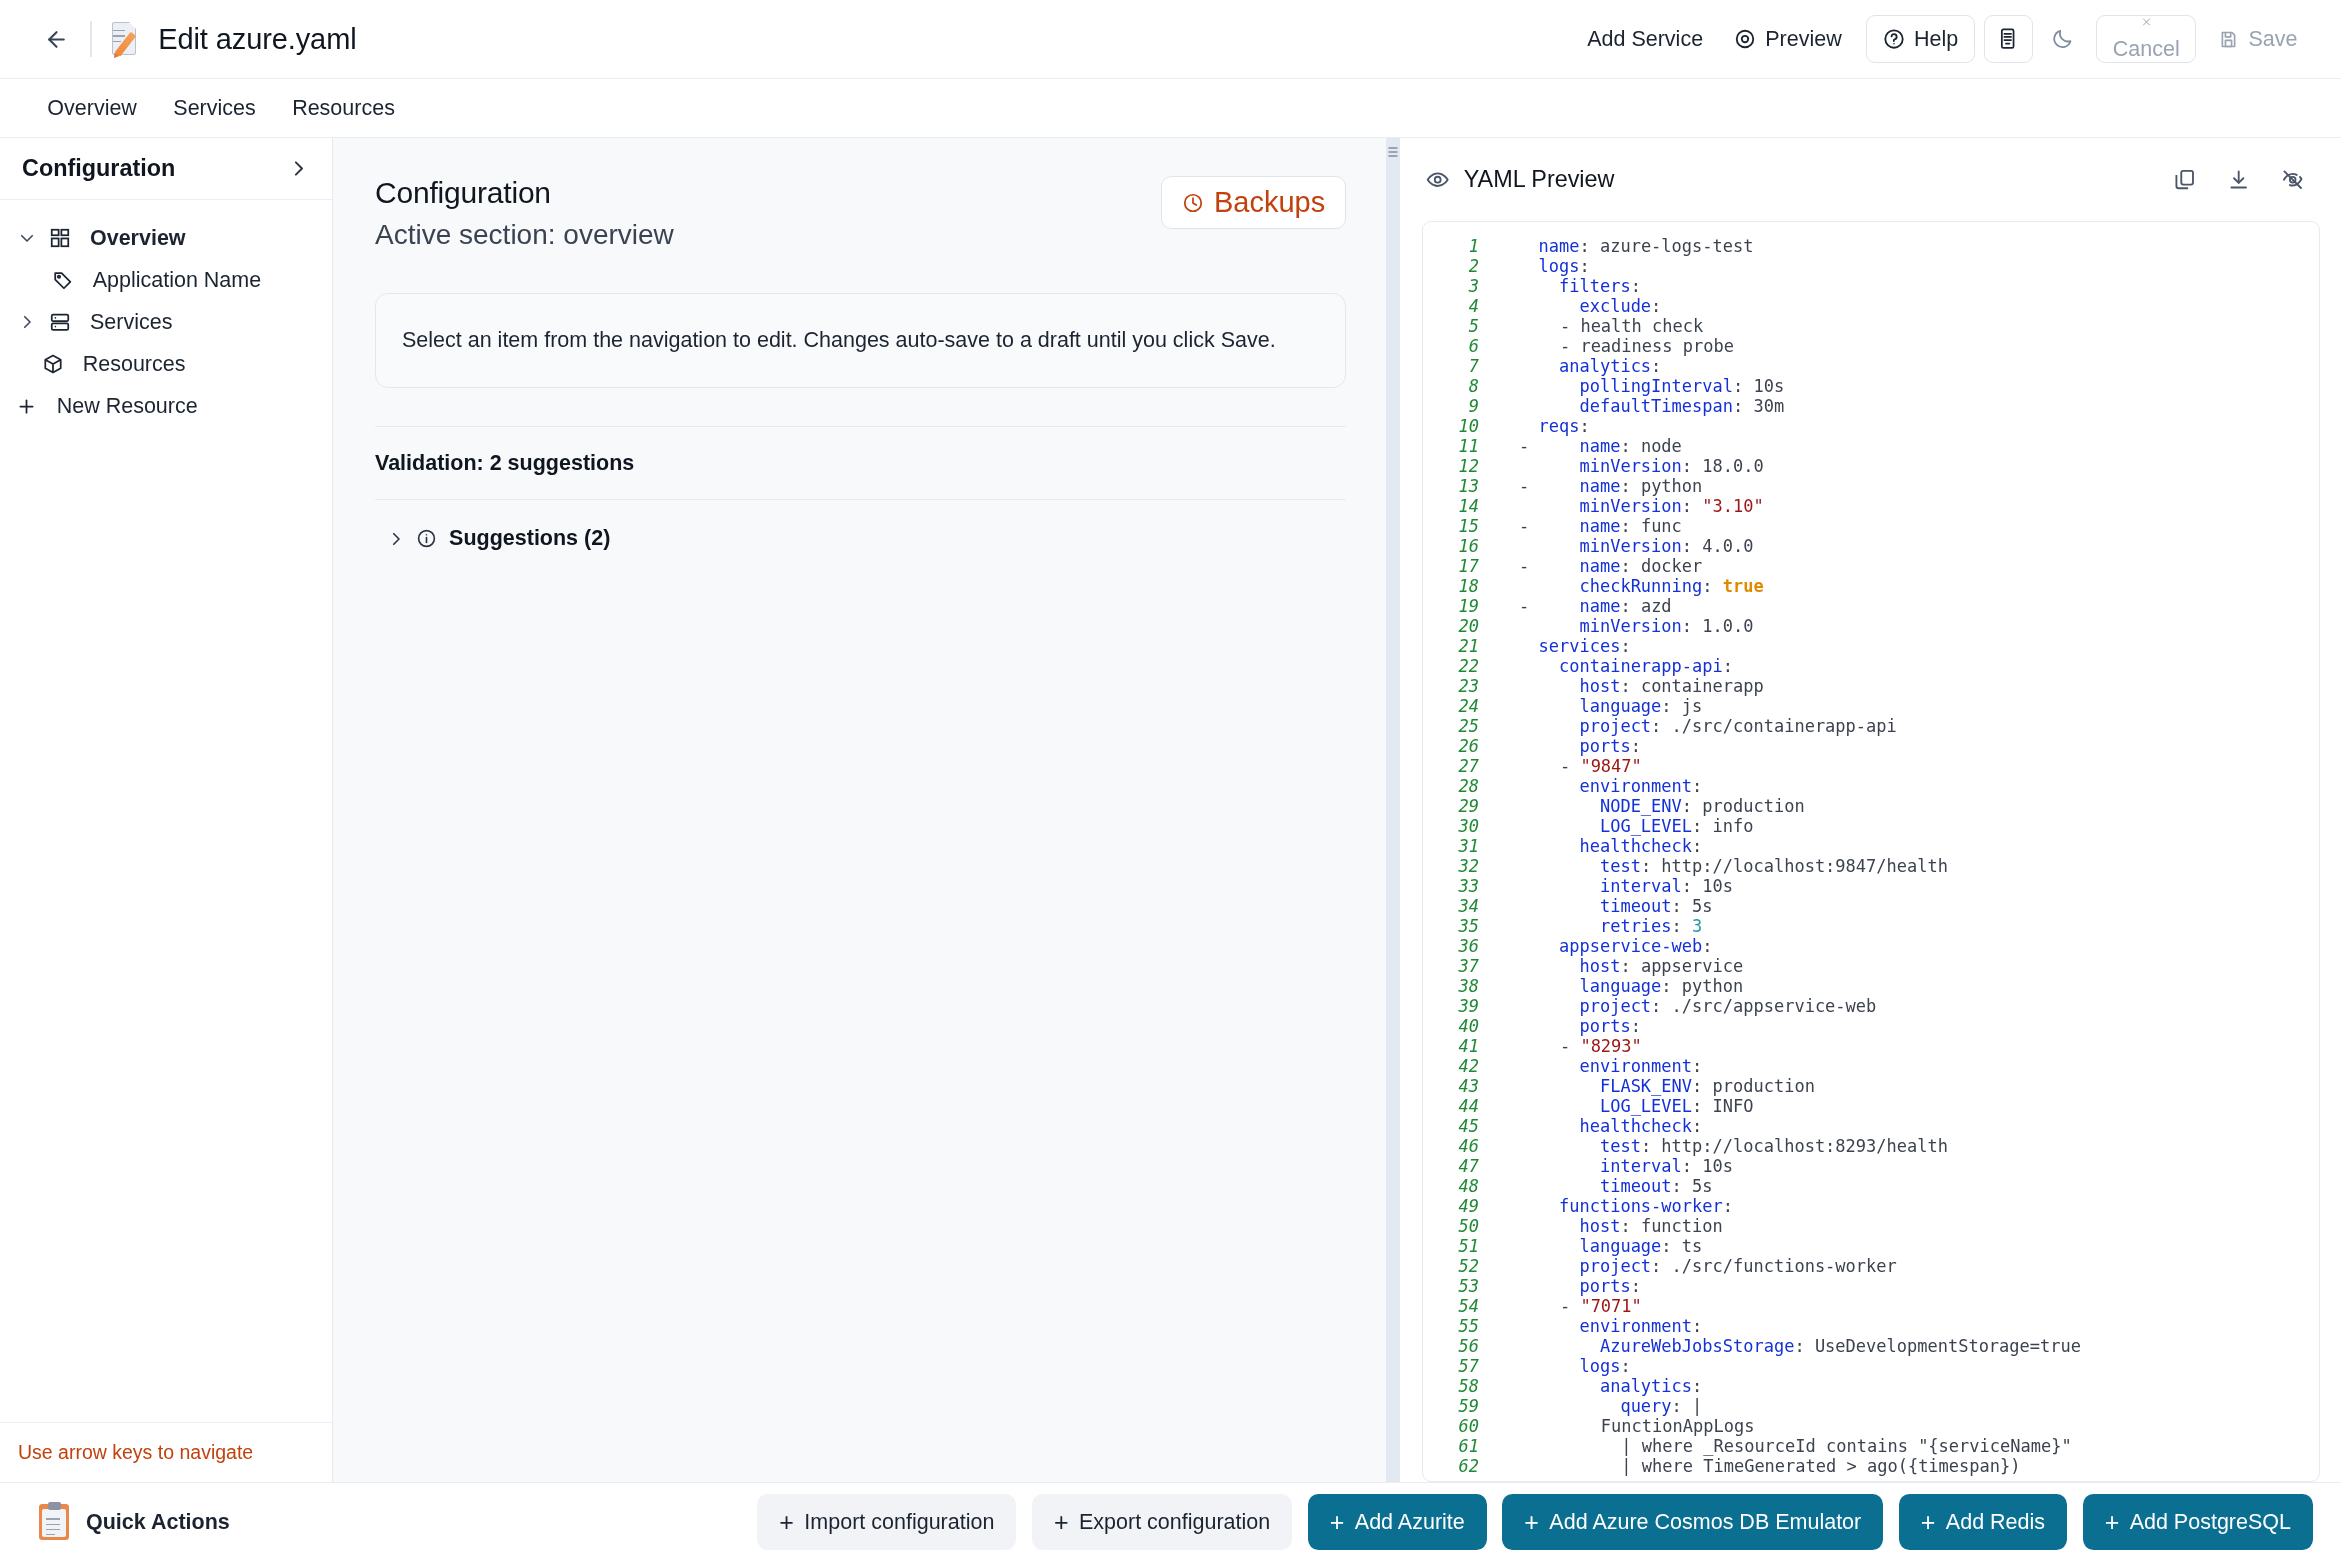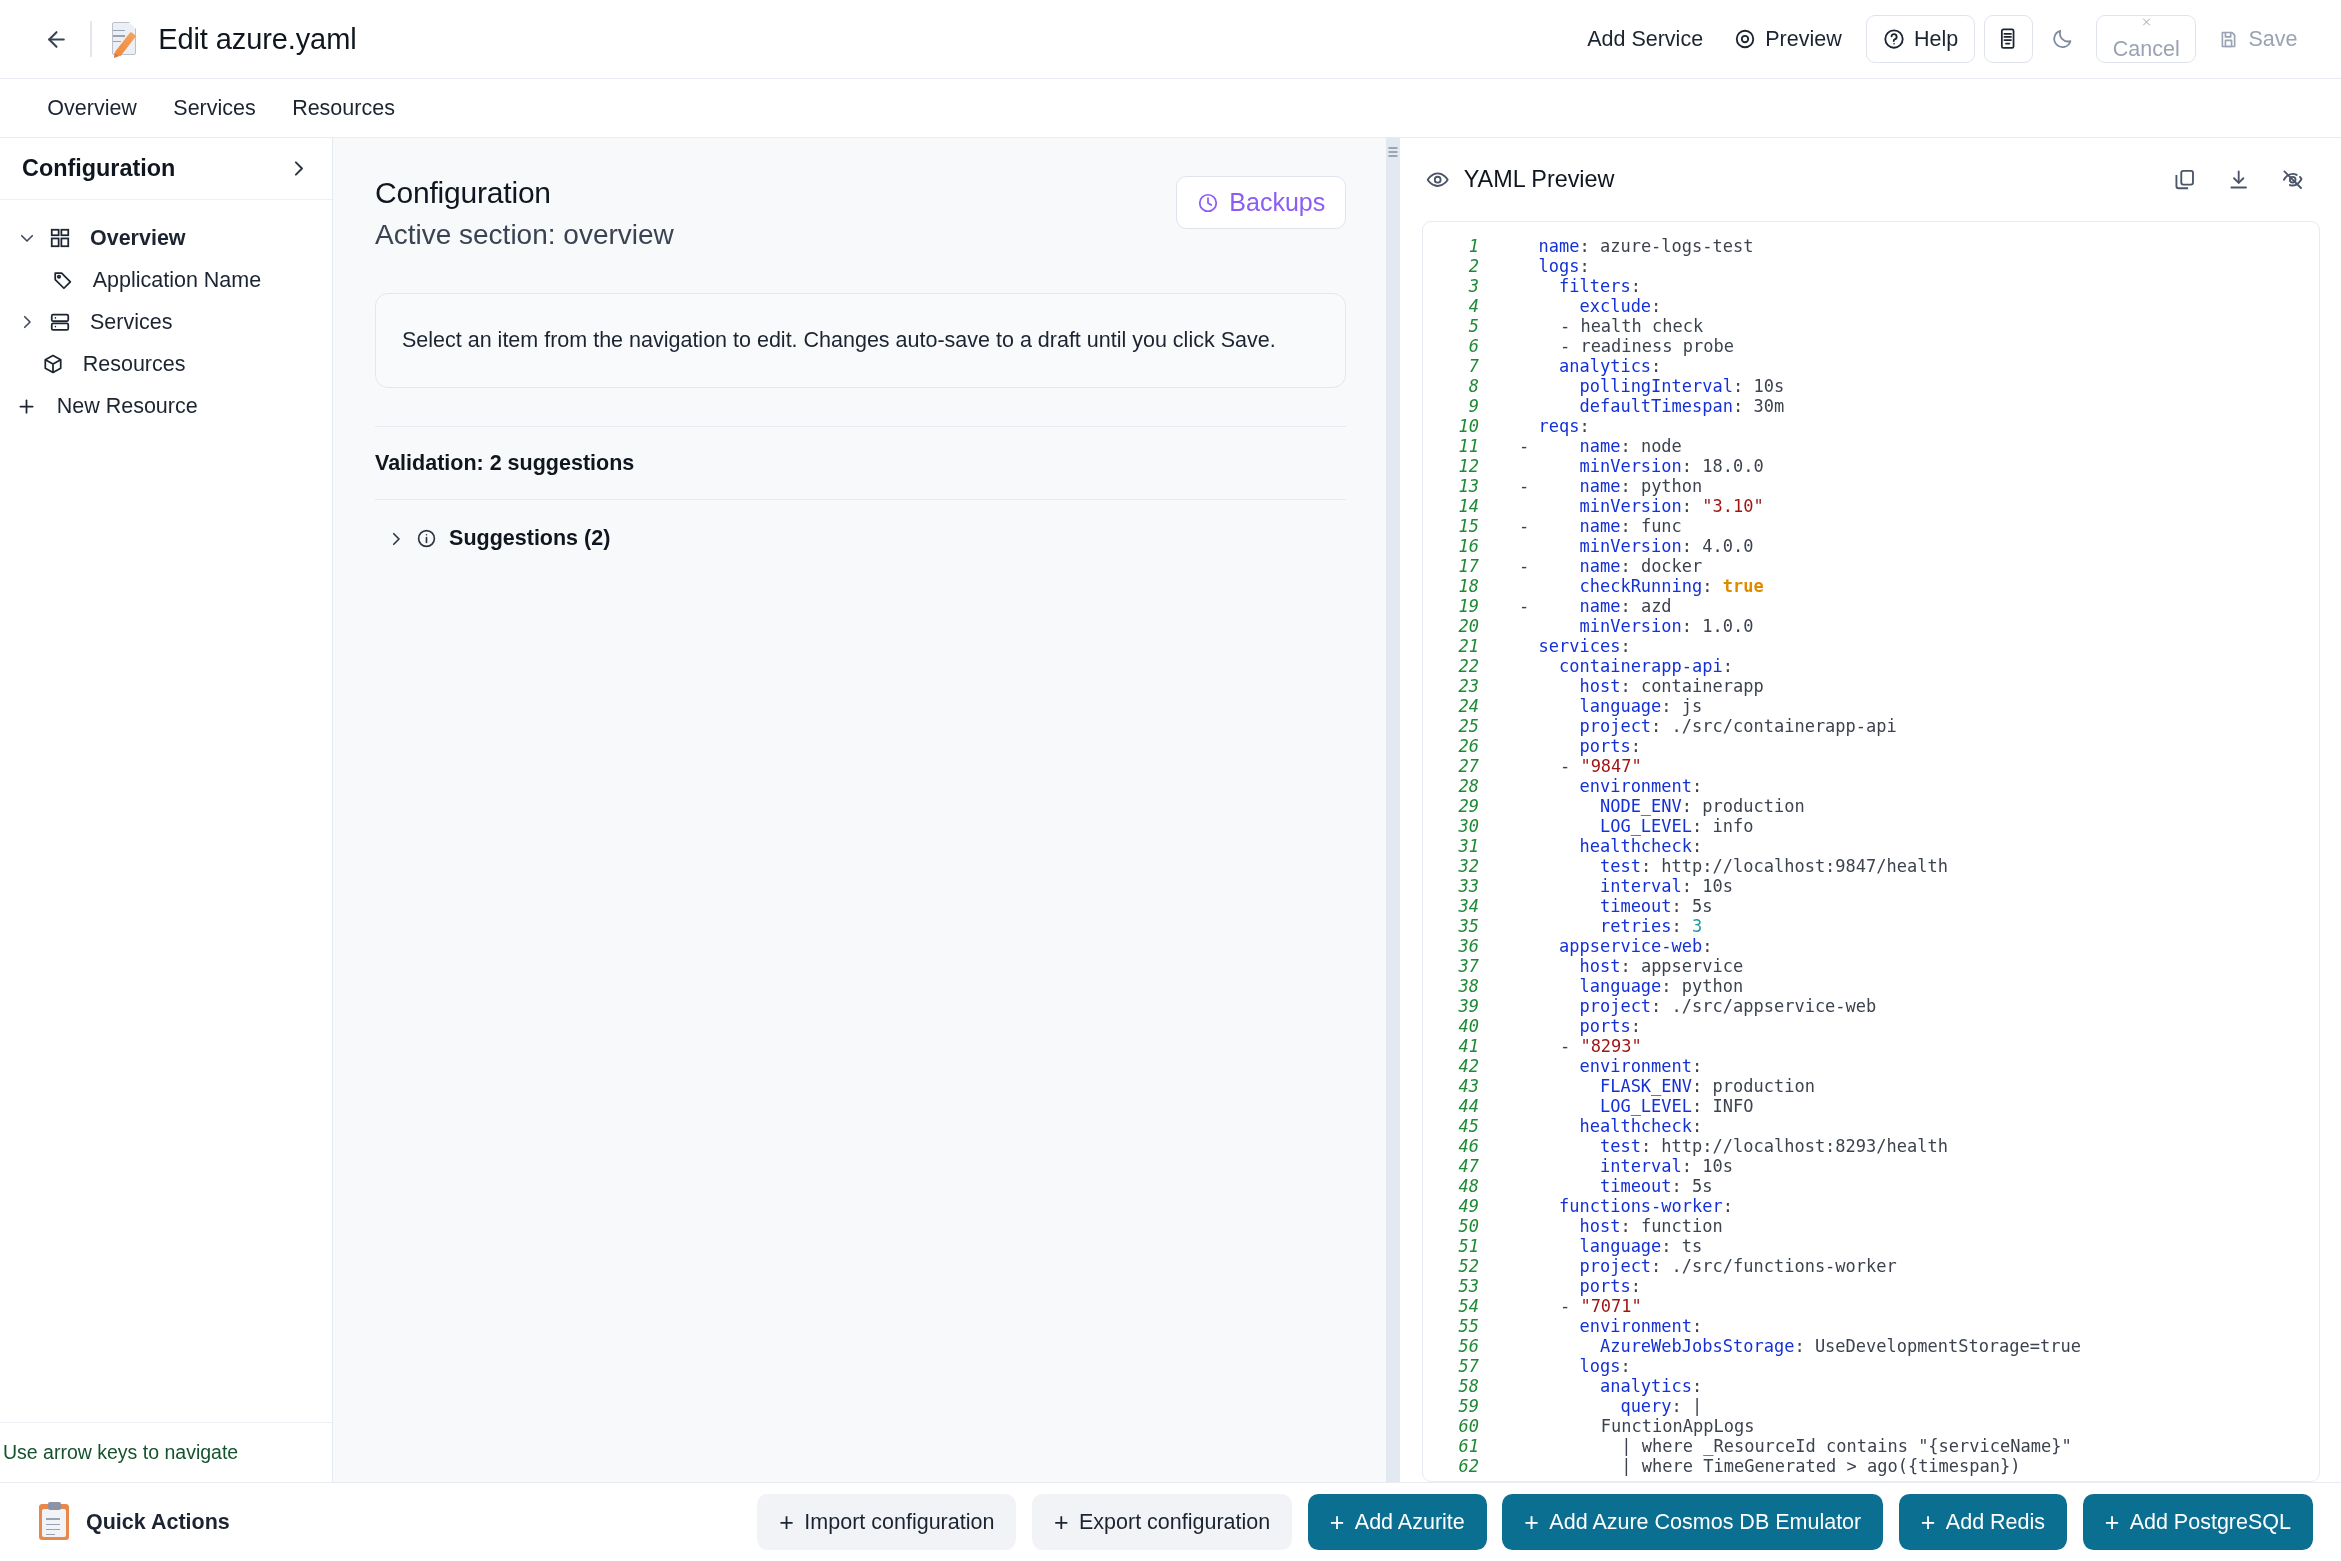--- a/index.html
+++ b/index.html
@@ -106,37 +106,37 @@
     padding-left: 15.6px; gap: 11.7px; cursor: pointer;
     font-size: 21.5px; color: #1b2430;
   }
   .tree-row .caret { width: 22px; display:flex; align-items:center; justify-content:center; color:#404a5c; }
   .tree-row .ic { width: 29px; display:flex; align-items:center; color:#1b2430; }
   .tree-row.lvl1 { padding-left: 15.6px; }
   .tree-row.lvl2 { padding-left: 52px; }
   .tree-row.bold { font-weight: 700; }
   .sb-foot {
     height: 60px; flex: 0 0 60px; border-top: 1.3px solid #eceff4;
-    display: flex; align-items: center; padding: 0 3px;
-    font-size: 19.5px; color: #14532d;
+    display: flex; align-items: center; padding: 0 18px;
+    font-size: 19.5px; color: #c2410c;
   }
 
   
   .main {
     flex: 1 1 auto; min-width: 0; background: #f8f9fb;
     padding: 38px 40px 0 42px; overflow: hidden;
   }
   .main-head { display: flex; align-items: flex-start; justify-content: space-between; }
   .main-title { font-size: 30px; font-weight: 400; color: #10161f; letter-spacing: -0.2px; }
   .main-sub { font-size: 28px; color: #3a4352; margin-top: 9px; }
   .backups-btn {
     display: flex; align-items: center; gap: 10.4px;
     height: 53px; padding: 0 19.5px; border: 1.3px solid #dfe4ec; border-radius: 10.4px;
     background: #ffffff; cursor: pointer;
-    font-family: "Liberation Sans", sans-serif; font-size: 25px; color: #8b5cf6;
+    font-family: "Liberation Sans", sans-serif; font-size: 29px; color: #c2410c;
   }
   .notice {
     margin-top: 42px; border: 1.3px solid #e3e8f0; border-radius: 13px;
     background: #f9fafc; padding: 34px 26px; font-size: 21.5px; color: #1b2430;
   }
   .sep { height: 1.3px; background: #e6eaf1; margin: 38px 0 0 0; }
   .validation { font-size: 21.5px; font-weight: 700; color: #10161f; padding: 23.4px 0; }
   .sep2 { height: 1.3px; background: #e6eaf1; }
   .sugg-row {
     display: flex; align-items: center; gap: 11.7px; padding: 26px 0 0 11.7px;

